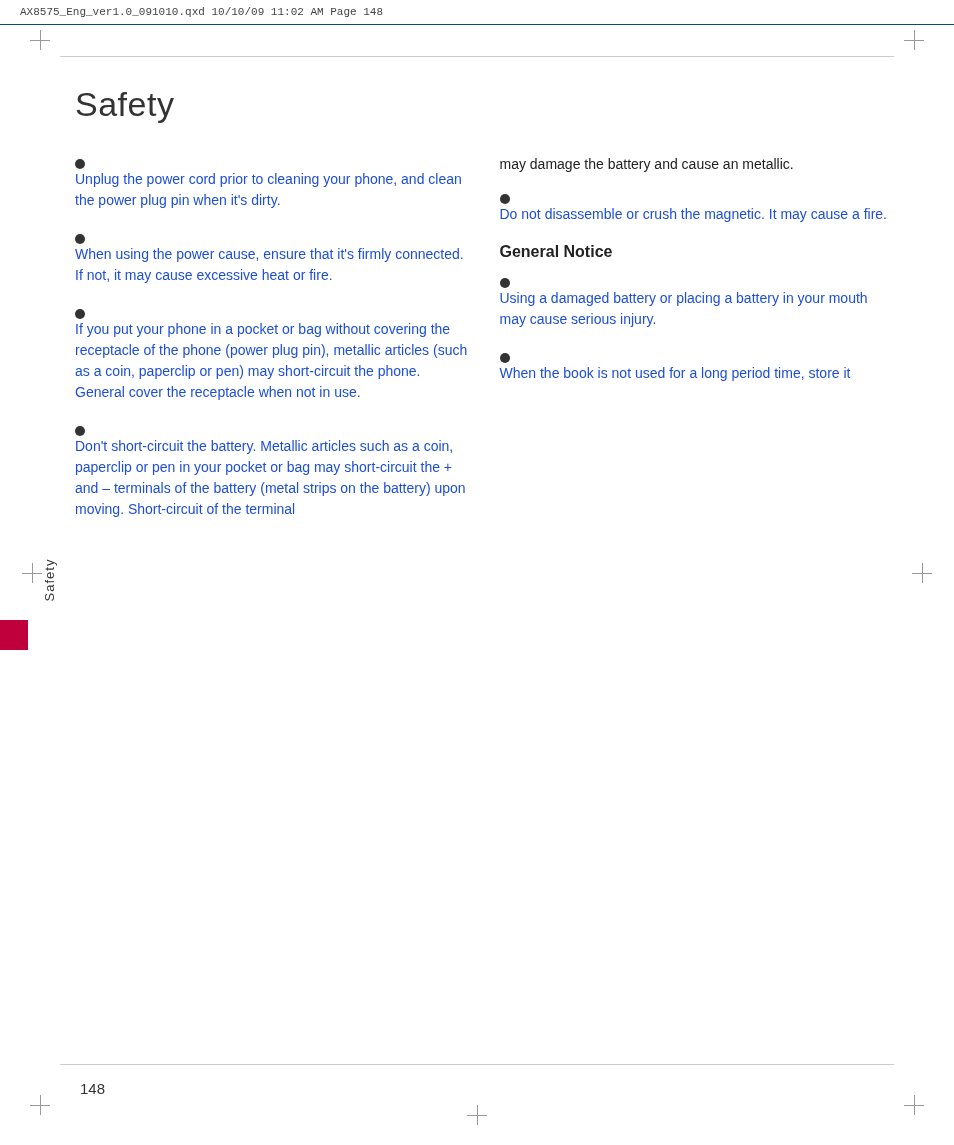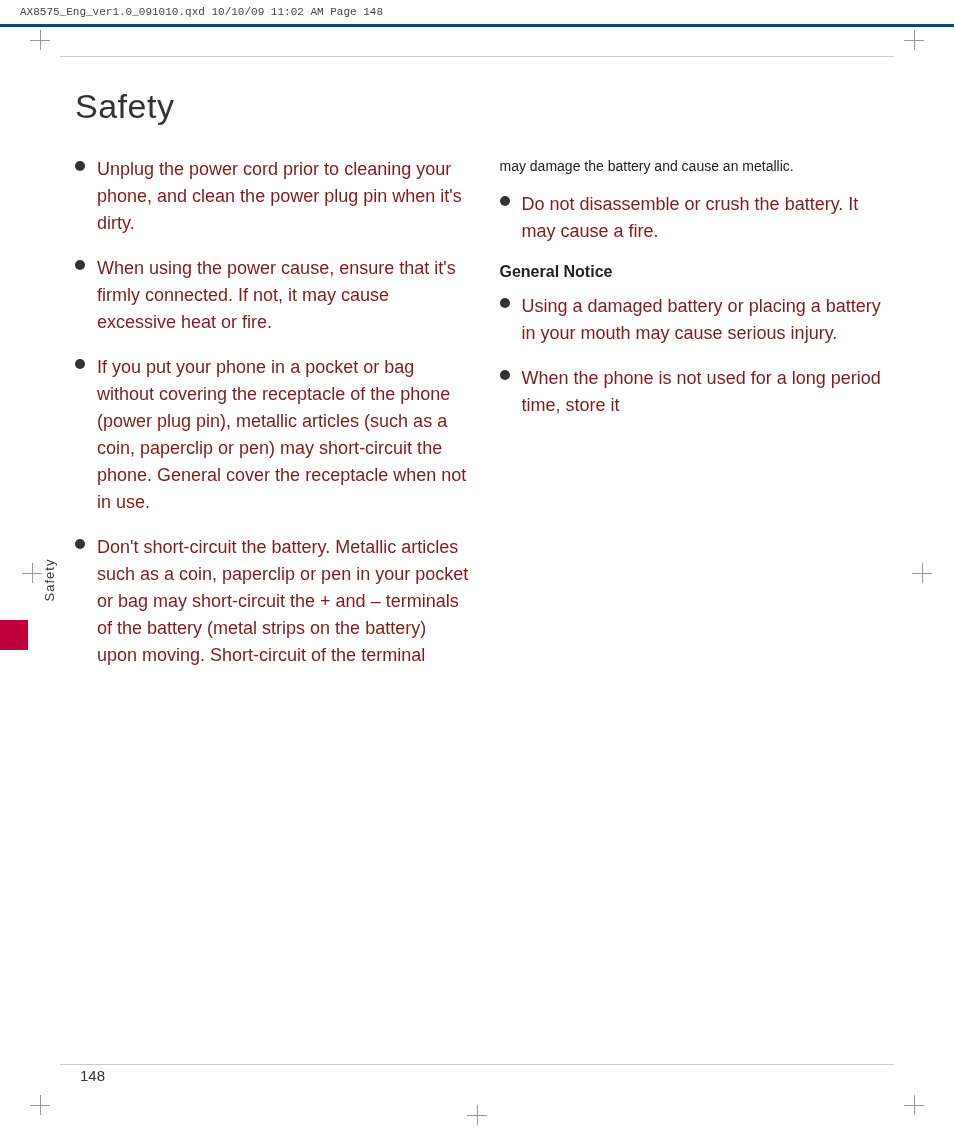--- a/index.html
+++ b/index.html
@@ -10,21 +10,21 @@
       font-size: 14px;
       color: #222;
       width: 954px;
       min-height: 1145px;
       position: relative;
     }
 
     
     .header-bar {
       width: 100%;
-      border-bottom: 3px solid #0c4a6e;
+      border-bottom: 1px solid #0c4a6e;
       padding: 6px 20px;
       font-size: 11px;
       color: #444;
       font-family: 'Courier New', monospace;
       display: flex;
       align-items: center;
     }
 
     
     .reg-mark {
@@ -77,21 +77,21 @@
       top: 620px;
       width: 28px;
       height: 30px;
       background: #c0003c;
     }
 
     
     .page-number {
       position: absolute;
       left: 80px;
-      bottom: 61px;
+      bottom: 48px;
       font-size: 15px;
       color: #333;
     }
 
     
     .reg-bottom-center {
       position: absolute;
       bottom: 20px;
       left: 50%;
       transform: translateX(-50%);
@@ -206,22 +206,23 @@
     ul.content-list {
       list-style: none;
       padding: 0;
     }
 
     ul.content-list li {
       display: flex;
       align-items: flex-start;
       margin-bottom: 18px;
       line-height: 1.5;
-      font-size: 18px;
-      color: #7f1d1d;
+      font-size: 14px;
+      color: #1d4ed8;
+      flex-direction: column;
     }
 
     ul.content-list li .bullet {
       min-width: 10px;
       height: 10px;
       border-radius: 50%;
       background: #333;
       margin-top: 5px;
       margin-right: 12px;
       flex-shrink: 0;
@@ -305,32 +306,32 @@
       </ul>
     </div>
 
     <div class="col-right">
 
       <p style="margin-bottom: 14px; line-height: 1.5; font-size:14px; padding-left: 0;">may damage the battery and cause an metallic.</p>
 
       <ul class="content-list">
         <li>
           <span class="bullet"></span>
-          <span>Do not disassemble or crush the battery. It may cause a fire.</span>
+          <span>Do not disassemble or crush the magnetic. It may cause a fire.</span>
         </li>
       </ul>
 
       <div class="section-heading">General Notice</div>
 
       <ul class="content-list">
         <li>
           <span class="bullet"></span>
           <span>Using a damaged battery or placing a battery in your mouth may cause serious injury.</span>
         </li>
         <li>
           <span class="bullet"></span>
-          <span>When the phone is not used for a long period time, store it</span>
+          <span>When the book is not used for a long period time, store it</span>
         </li>
       </ul>
     </div>
 
   </div>
 </div>
 
 </body></html>

